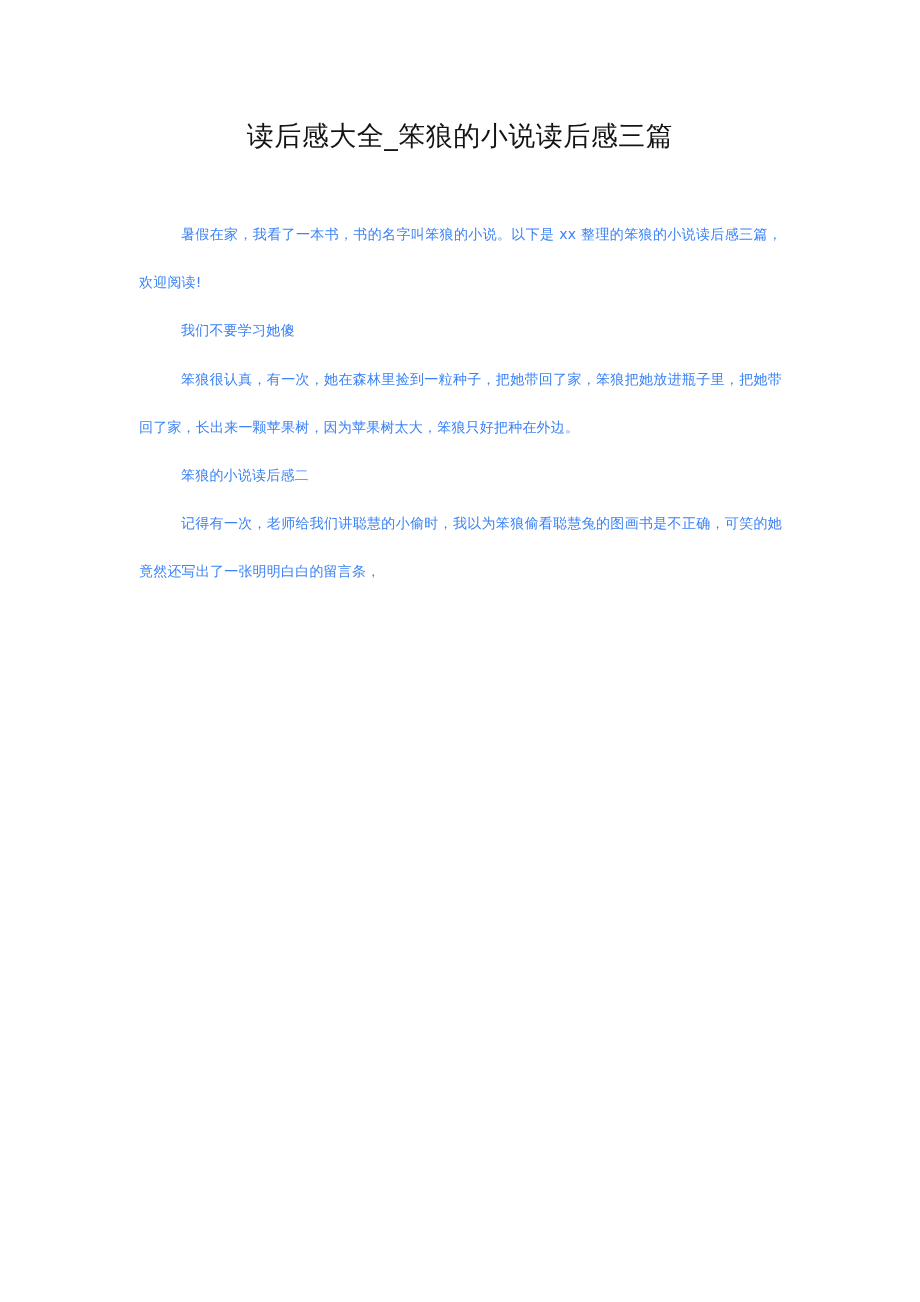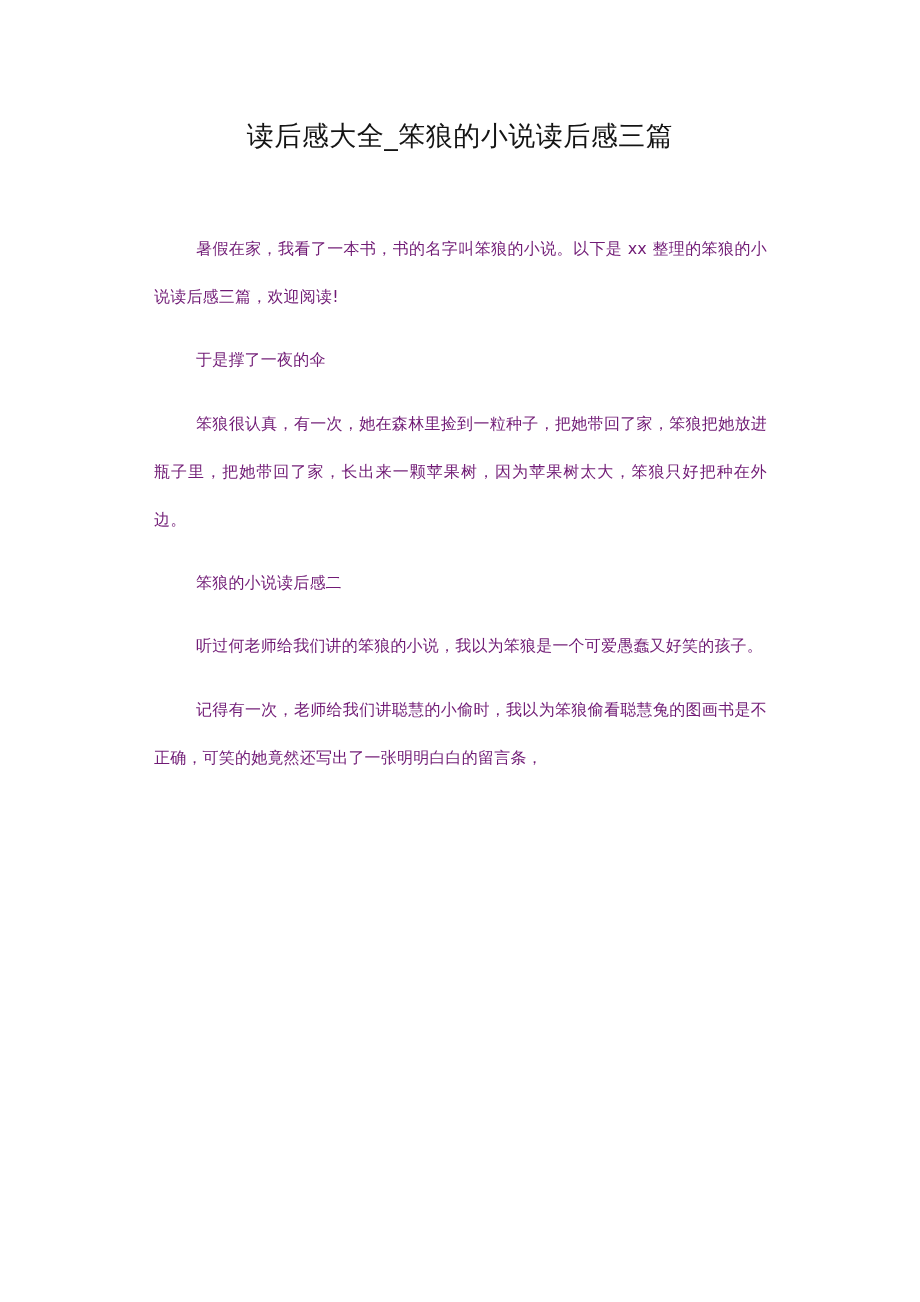--- a/index.html
+++ b/index.html
@@ -36,36 +36,35 @@
       margin: 0;
       font-weight: normal;
     }
     .content {
       position: absolute;
       left: 139px;
       top: 210px;
       width: 643px;
     }
     .para {
-      margin: 15px;
-      font-size: 16px;
+      margin: 0;
+      font-size: 14px;
       line-height: 48.2px;
       text-indent: 42px;
       text-align: justify;
       letter-spacing: 0.2px;
-      color: #701a75;
+      color: #3b82f6;
     }
   </style>
 </head>
 <body>
 
 <div class="page">
   <h1 class="title">读后感大全_笨狼的小说读后感三篇</h1>
 
   <div class="content">
     <p class="para">暑假在家，我看了一本书，书的名字叫笨狼的小说。以下是 xx 整理的笨狼的小说读后感三篇，欢迎阅读!</p>
-    <p class="para">于是撑了一夜的伞</p>
+    <p class="para">我们不要学习她傻</p>
     <p class="para">笨狼很认真，有一次，她在森林里捡到一粒种子，把她带回了家，笨狼把她放进瓶子里，把她带回了家，长出来一颗苹果树，因为苹果树太大，笨狼只好把种在外边。</p>
     <p class="para">笨狼的小说读后感二</p>
-    <p class="para">听过何老师给我们讲的笨狼的小说，我以为笨狼是一个可爱愚蠢又好笑的孩子。</p>
     <p class="para">记得有一次，老师给我们讲聪慧的小偷时，我以为笨狼偷看聪慧兔的图画书是不正确，可笑的她竟然还写出了一张明明白白的留言条，</p>
   </div>
 </div>
 
 </body></html>

